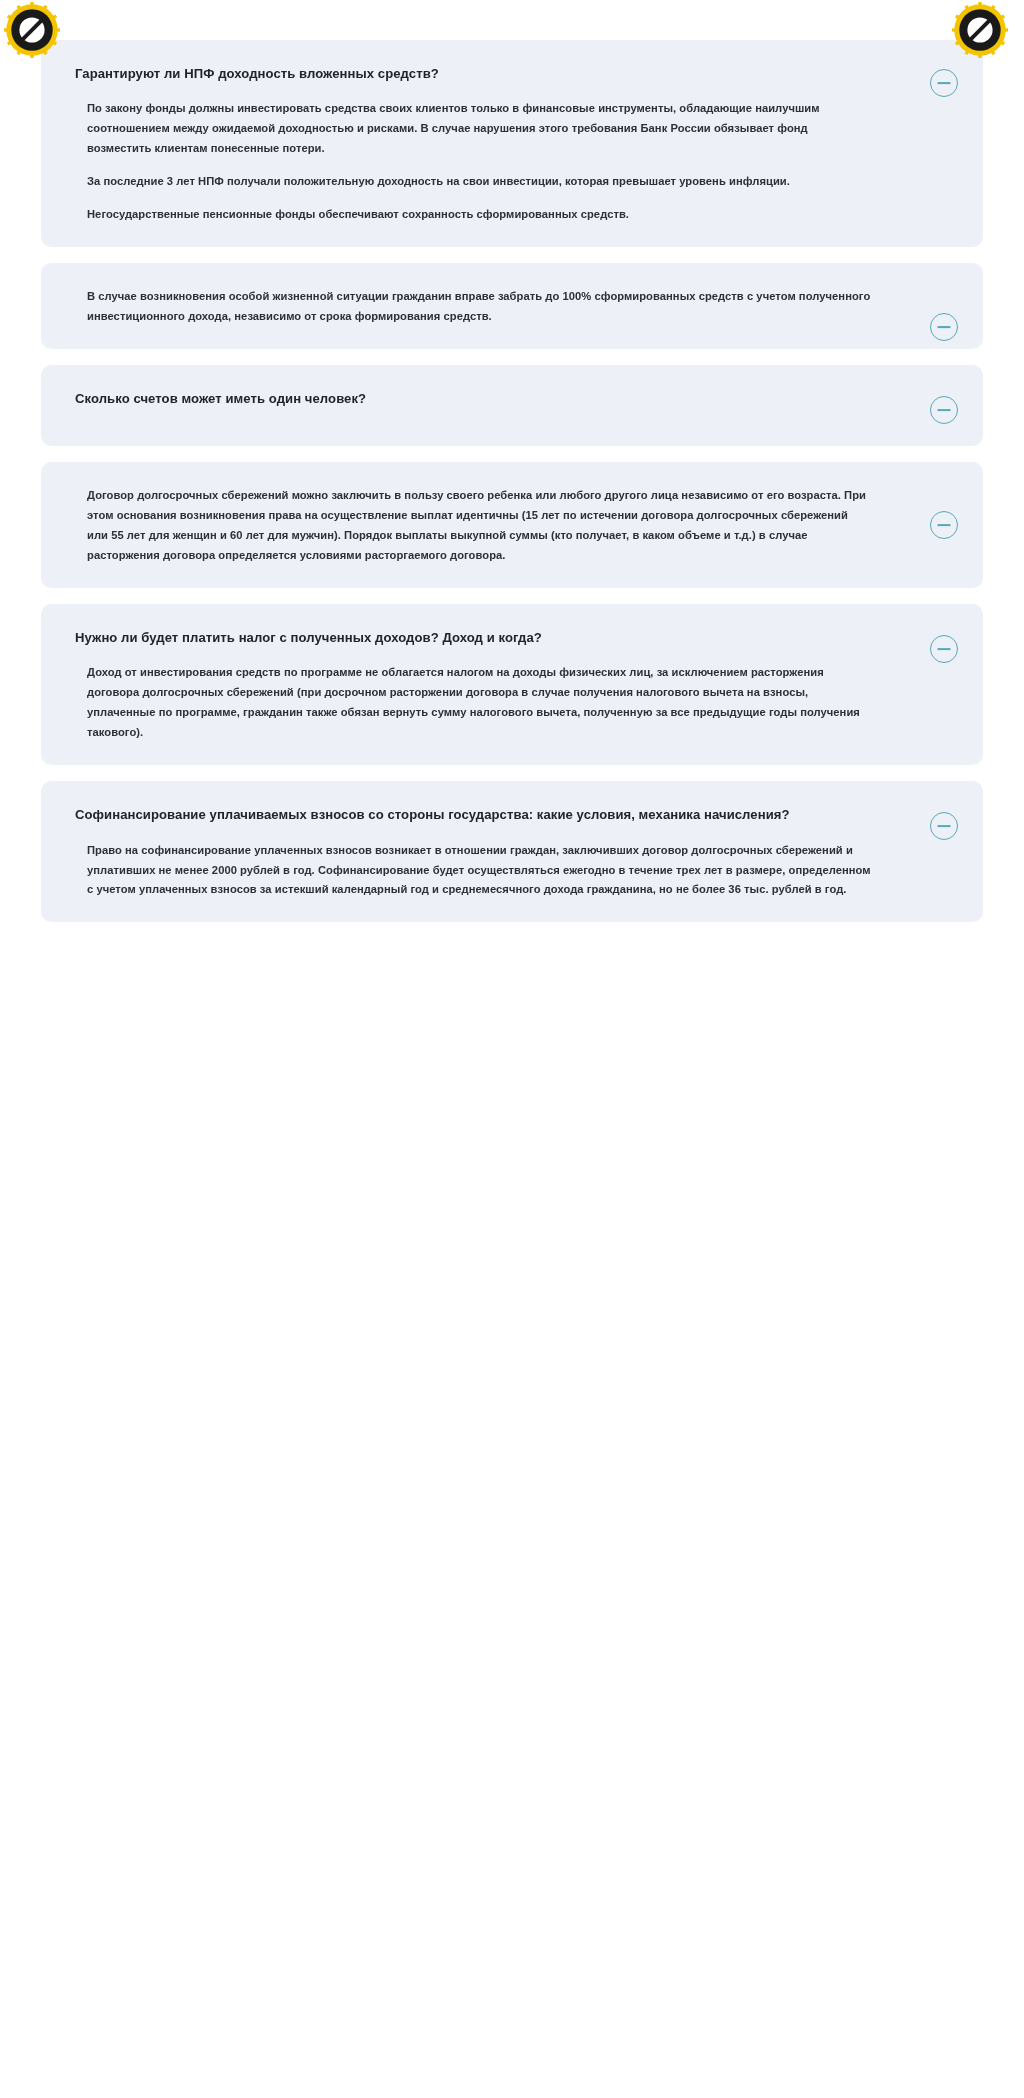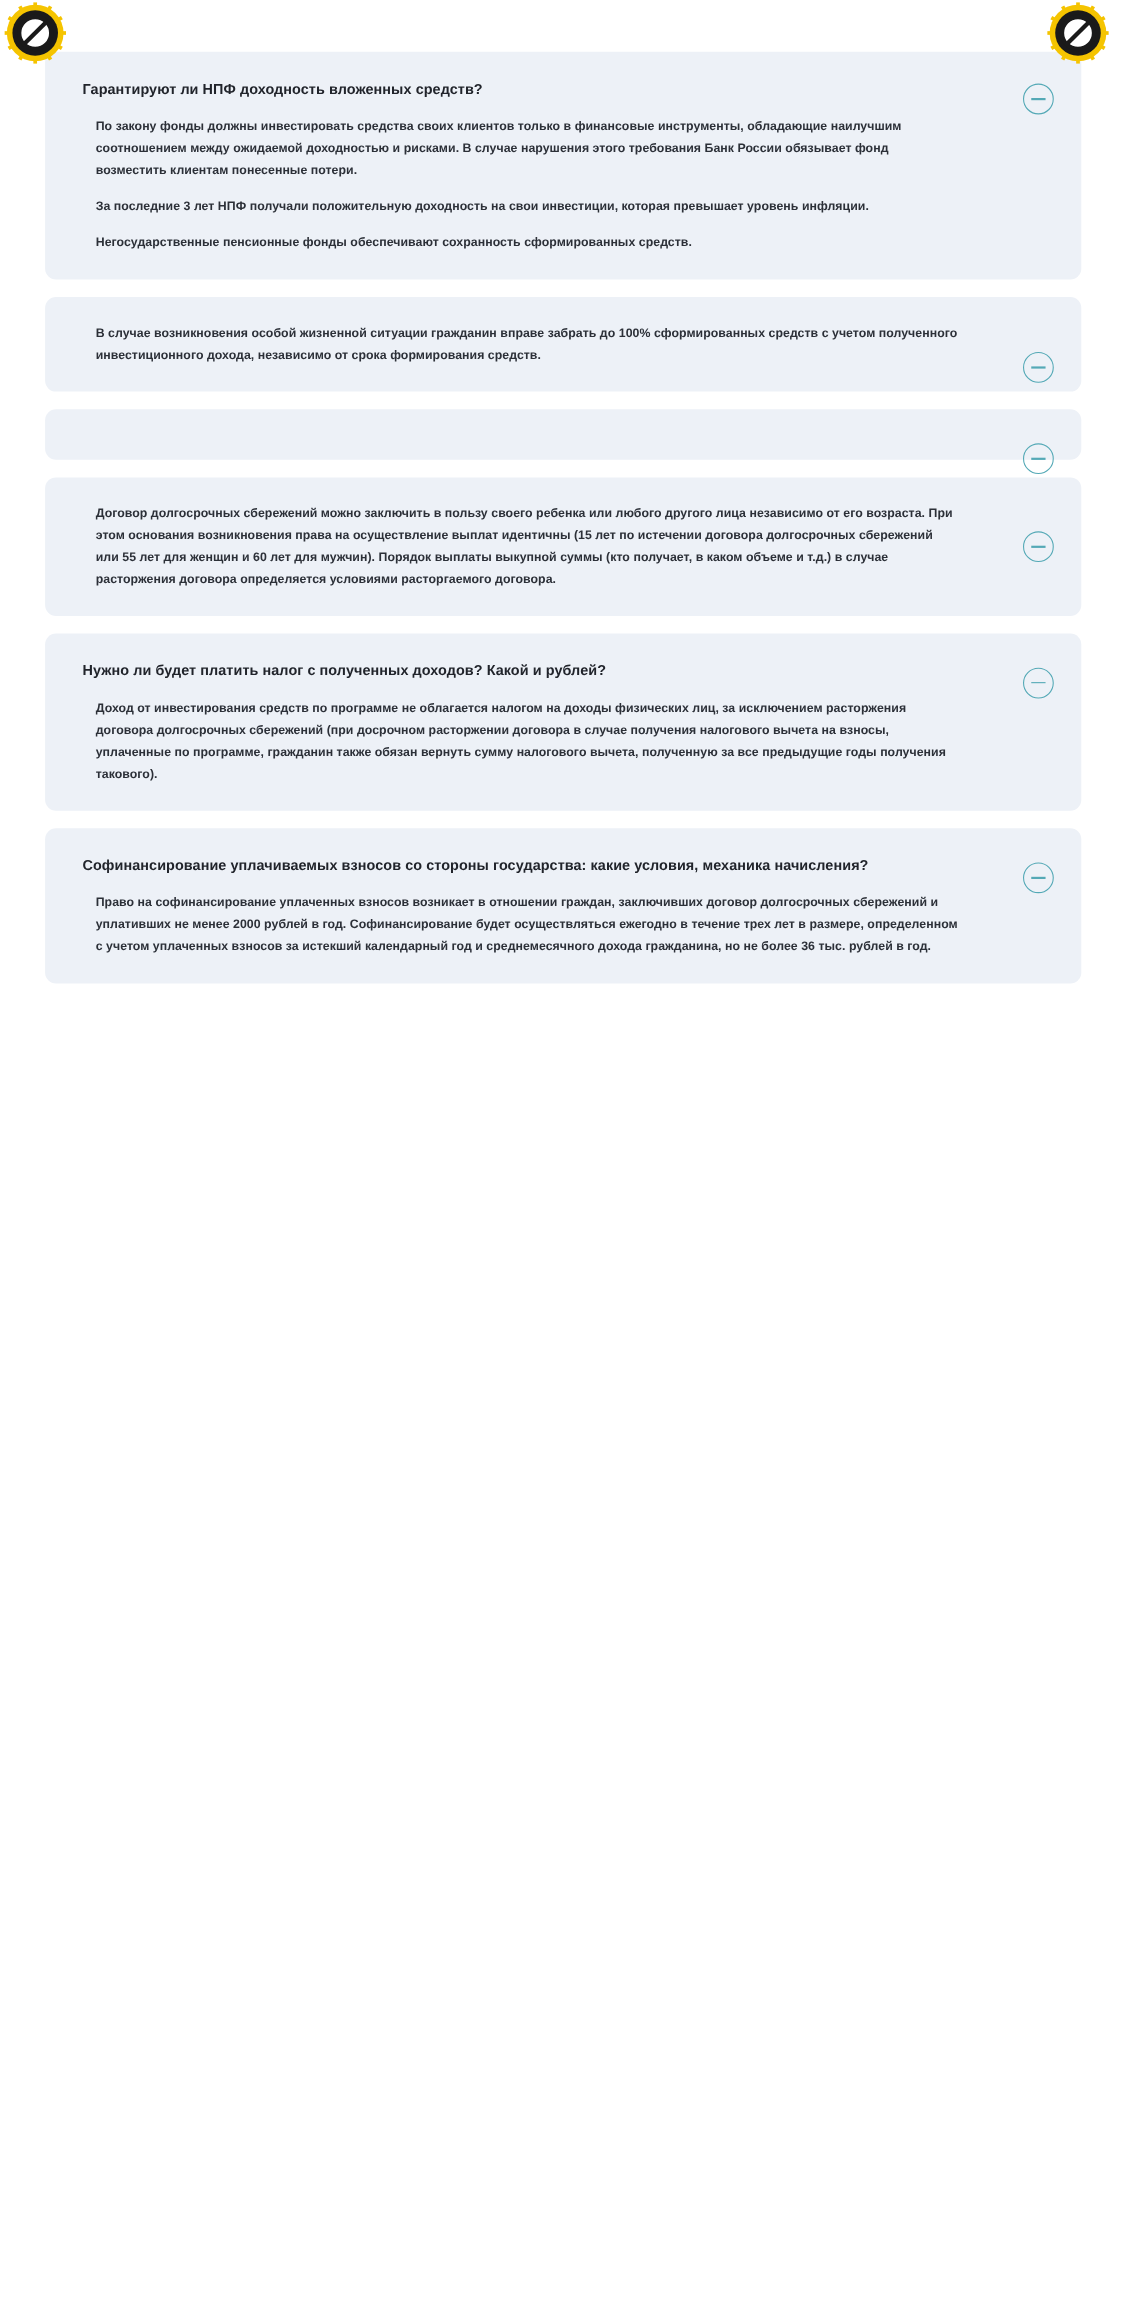--- a/index.html
+++ b/index.html
@@ -26,23 +26,23 @@
     z-index: 50;
     pointer-events: none;
   }
   .stamp.left  { left: 4px;  top: 2px; }
   .stamp.right { left: 952px; top: 2px; }
 
   
   .faq-page {
     position: absolute;
     left: 0;
-    top: 0;
+    top: 18px;
     width: 1024px;
-    padding: 47px 41px 0 41px;
+    padding: 22px 41px 0 41px;
   }
 
   .faq-card {
     background: #edf1f7;
     border-radius: 10px;
     margin-bottom: 16px;
     padding: 24px 34px 22px 34px;
     position: relative;
     display: block;
   }
@@ -167,34 +167,35 @@
 
   <section class="faq-card">
     <div class="faq-card-inner">
       <p class="faq-answer">В случае возникновения особой жизненной ситуации гражданин вправе забрать до 100% сформированных средств с учетом полученного инвестиционного дохода, независимо от срока формирования средств.</p>
     </div>
     <button class="faq-toggle pos-b" aria-label="collapse"></button>
   </section>
 
   <section class="faq-card">
     <div class="faq-card-inner">
+      <h3 class="faq-question">Сколько счетов может иметь один человек?</h3>
     </div>
     <button class="faq-toggle pos-c" aria-label="collapse"></button>
   </section>
 
   <section class="faq-card">
     <div class="faq-card-inner">
       <p class="faq-answer">Договор долгосрочных сбережений можно заключить в пользу своего ребенка или любого другого лица независимо от его возраста. При этом основания возникновения права на осуществление выплат идентичны (15 лет по истечении договора долгосрочных сбережений или 55 лет для женщин и 60 лет для мужчин). Порядок выплаты выкупной суммы (кто получает, в каком объеме и т.д.) в случае расторжения договора определяется условиями расторгаемого договора.</p>
     </div>
     <button class="faq-toggle pos-d" aria-label="collapse"></button>
   </section>
 
   <section class="faq-card">
     <div class="faq-card-inner">
-      <h3 class="faq-question">Нужно ли будет платить налог с полученных доходов? Какой и рублей?</h3>
+      <h3 class="faq-question">Нужно ли будет платить налог с полученных доходов? Доход и когда?</h3>
       <p class="faq-answer">Доход от инвестирования средств по программе не облагается налогом на доходы физических лиц, за исключением расторжения договора долгосрочных сбережений (при досрочном расторжении договора в случае получения налогового вычета на взносы, уплаченные по программе, гражданин также обязан вернуть сумму налогового вычета, полученную за все предыдущие годы получения такового).</p>
     </div>
     <button class="faq-toggle pos-c" aria-label="collapse"></button>
   </section>
 
   <section class="faq-card">
     <div class="faq-card-inner">
       <h3 class="faq-question">Софинансирование уплачиваемых взносов со стороны государства: какие условия, механика начисления?</h3>
       <p class="faq-answer">Право на софинансирование уплаченных взносов возникает в отношении граждан, заключивших договор долгосрочных сбережений и уплативших не менее 2000 рублей в год. Софинансирование будет осуществляться ежегодно в течение трех лет в размере, определенном с учетом уплаченных взносов за истекший календарный год и среднемесячного дохода гражданина, но не более 36 тыс. рублей в год.</p>
     </div>

